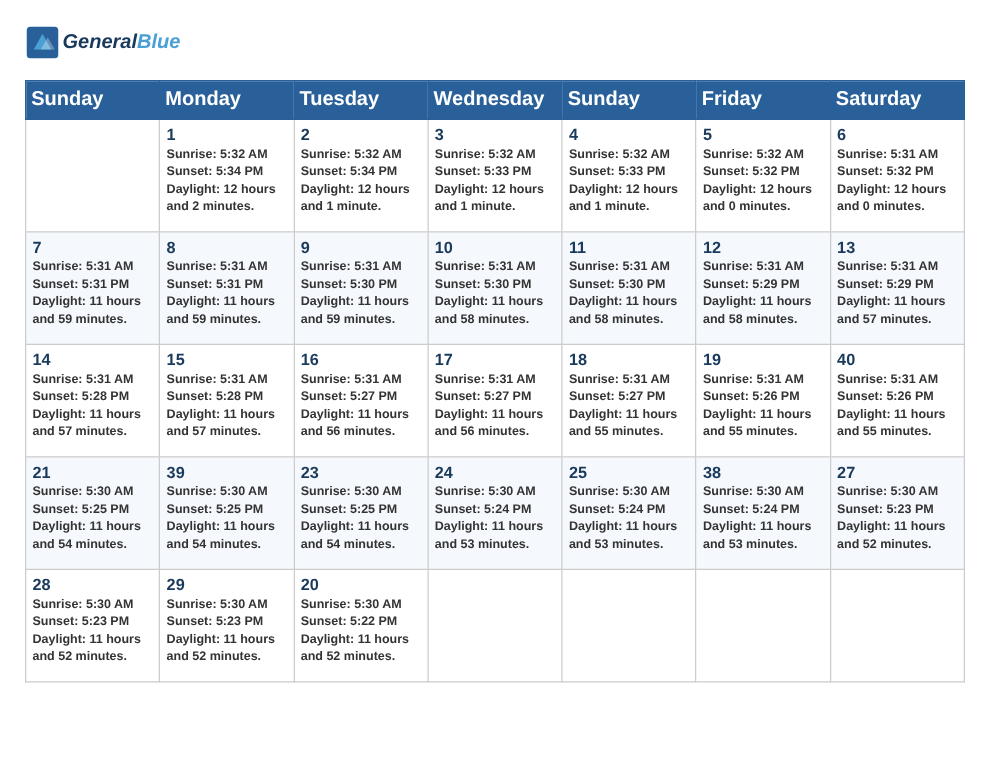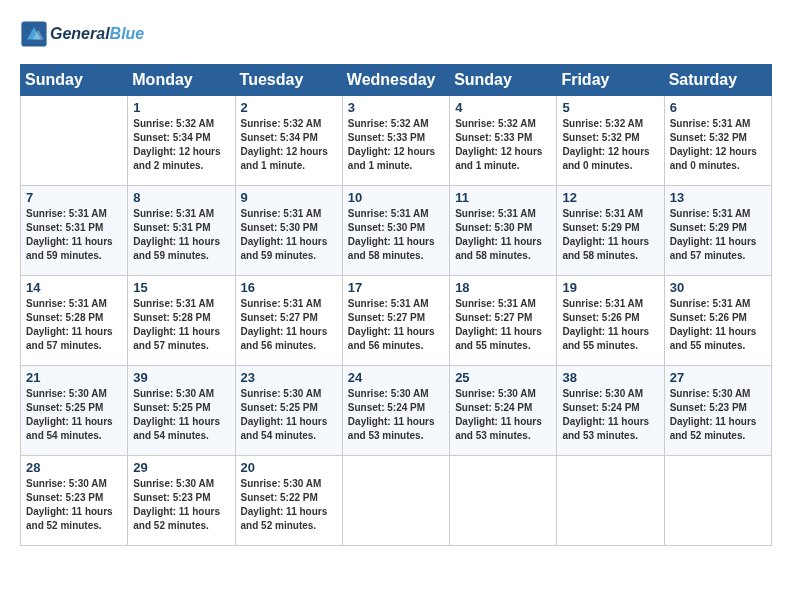--- a/index.html
+++ b/index.html
@@ -194,21 +194,21 @@
         </td>
         <td>
           <span class="day-number">18</span>
           <div class="day-info">Sunrise: 5:31 AM<br>Sunset: 5:27 PM<br>Daylight: 11 hours<br>and 55 minutes.</div>
         </td>
         <td>
           <span class="day-number">19</span>
           <div class="day-info">Sunrise: 5:31 AM<br>Sunset: 5:26 PM<br>Daylight: 11 hours<br>and 55 minutes.</div>
         </td>
         <td>
-          <span class="day-number">30</span>
+          <span class="day-number">40</span>
           <div class="day-info">Sunrise: 5:31 AM<br>Sunset: 5:26 PM<br>Daylight: 11 hours<br>and 55 minutes.</div>
         </td>
       </tr>
       <tr>
         <td>
           <span class="day-number">21</span>
           <div class="day-info">Sunrise: 5:30 AM<br>Sunset: 5:25 PM<br>Daylight: 11 hours<br>and 54 minutes.</div>
         </td>
         <td>
           <span class="day-number">39</span>

